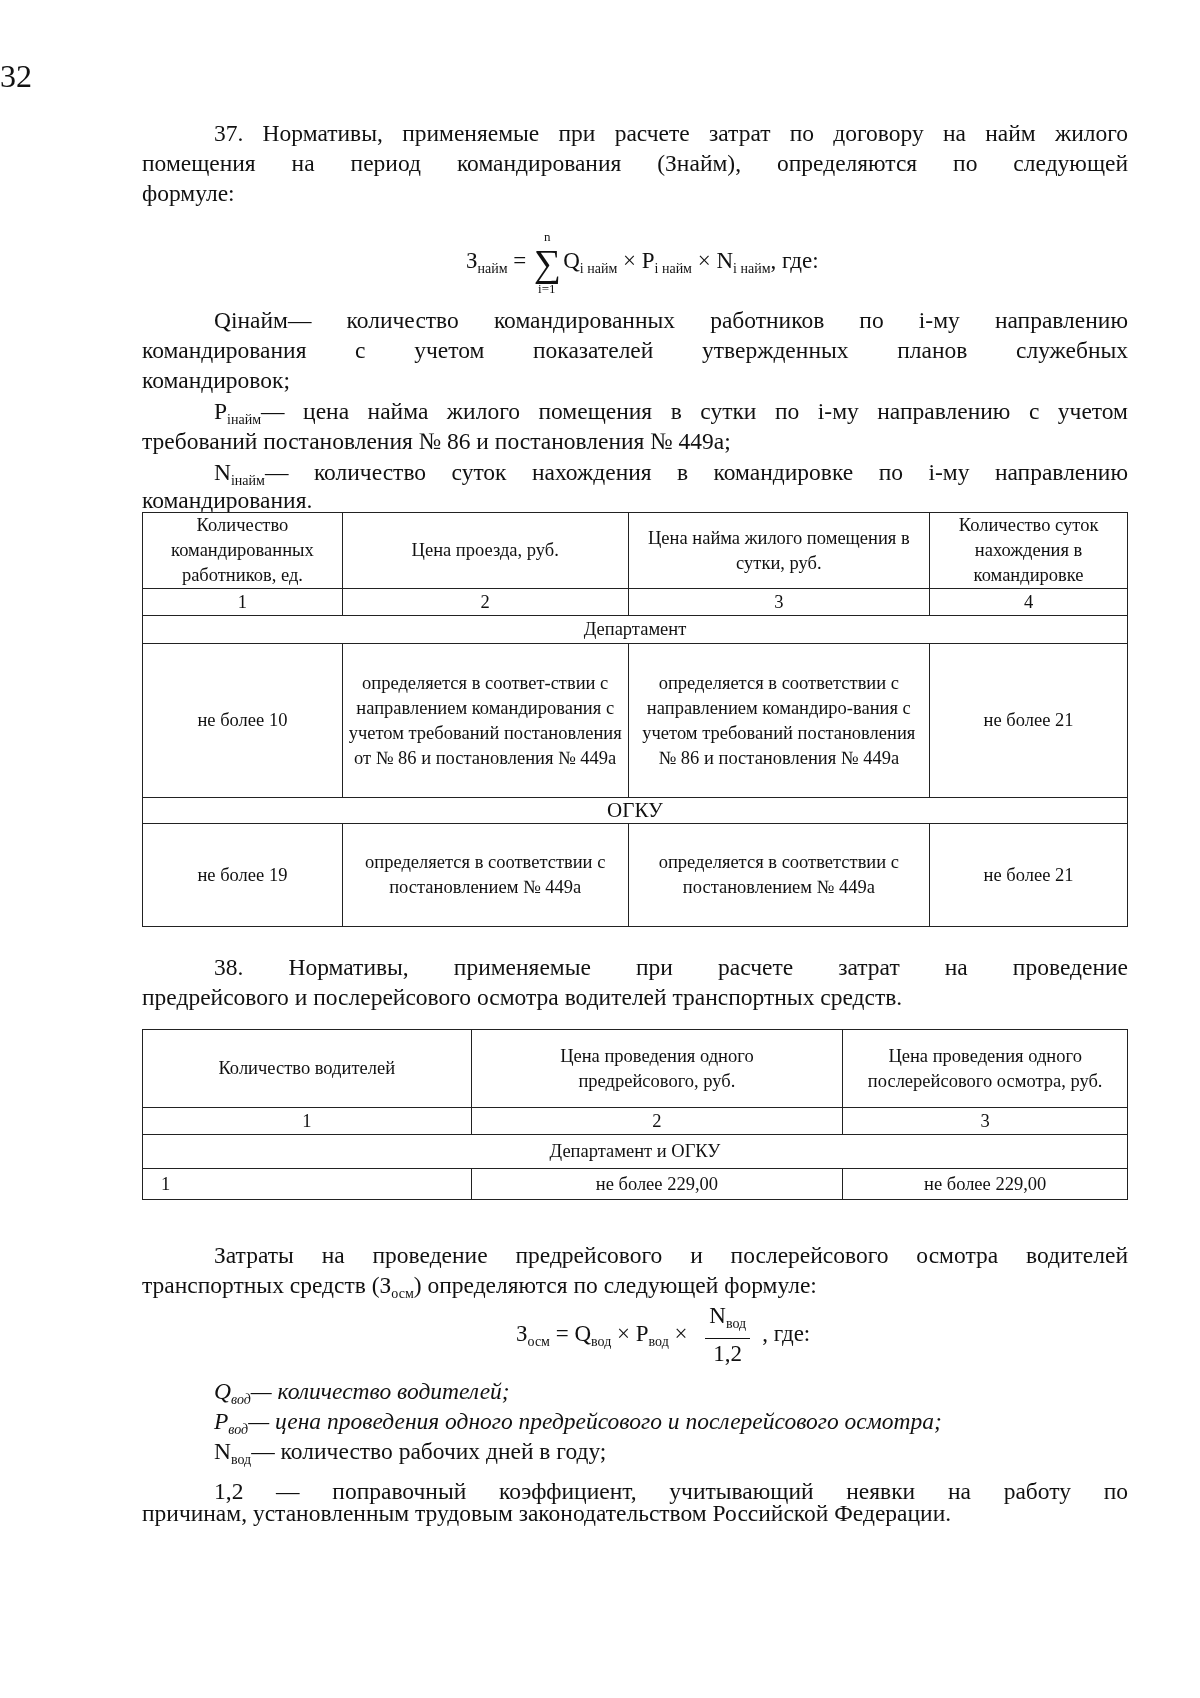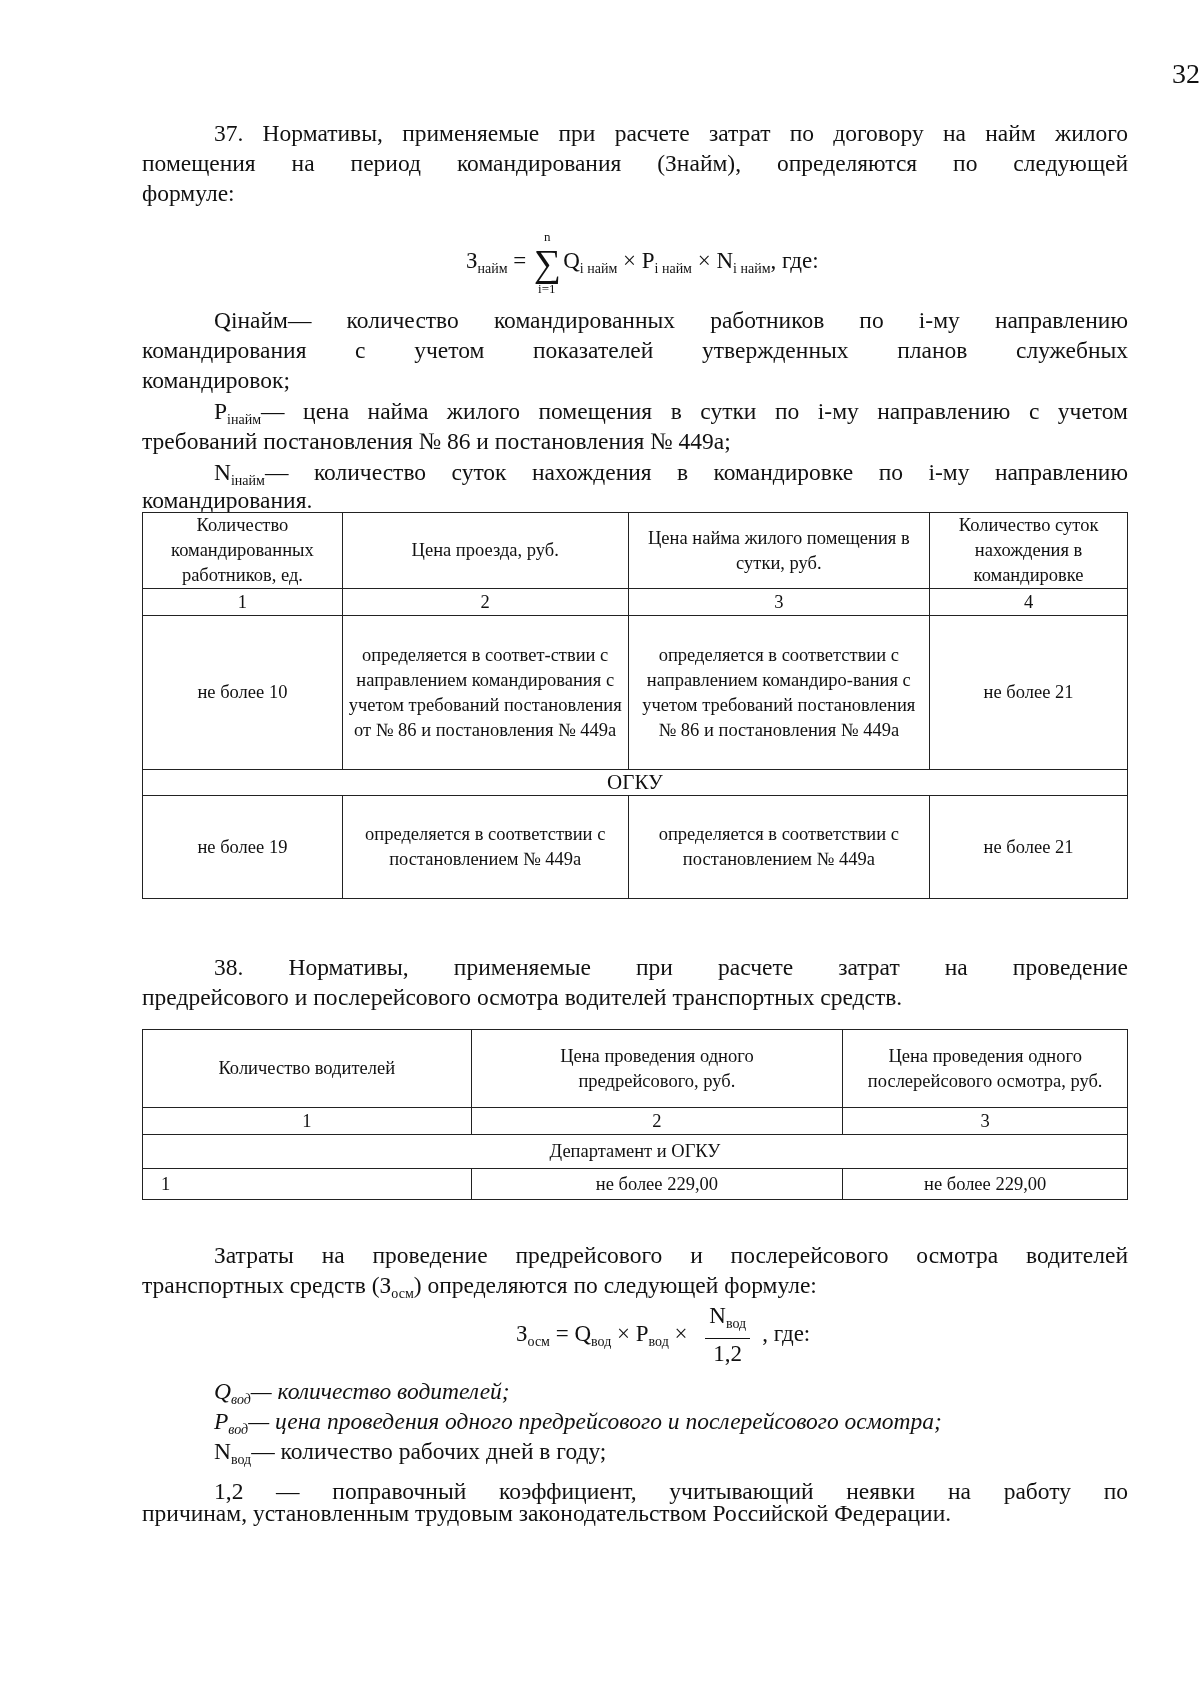--- a/index.html
+++ b/index.html
@@ -1,18 +1,18 @@
 <!DOCTYPE html>
 <html><head>
 <meta charset="utf-8">
 <style>
   html, body { margin: 0; padding: 0; background: #ffffff; }
   body { width: 1200px; height: 1698px; position: relative; overflow: hidden;
          font-family: "Liberation Serif", "DejaVu Serif", serif; color: #111; }
-  .page-num { position: absolute; left: 0; width: 1200px; top: 58px; text-align: right; font-size: 28px; }
+  .page-num { position: absolute; left: 0; width: 1200px; top: 58px; text-align: left; font-size: 32px; }
   .p { position: absolute; left: 142px; width: 986px; font-size: 23.5px; line-height: 30px; text-align: justify; text-align-last: left; }
   .p.indent { text-indent: 72px; }
   .j { text-align-last: justify; }
   .formula { position: absolute; font-size: 23px; white-space: nowrap; }
   .sub { font-size: 14px; vertical-align: -5px; }
   .sum { position: relative; display: inline-block; font-size: 38px; line-height: 20px; vertical-align: -8px; margin: 0 2px; }
   .sum .top { position: absolute; top: -26px; left: 10px; font-size: 13px; }
   .sum .bot { position: absolute; top: 26px; left: 4px; font-size: 13px; }
   .frac { display: inline-block; vertical-align: middle; text-align: center; margin: 0 12px; }
   .frac .num { display: block; border-bottom: 1.5px solid #111; padding: 0 4px; line-height: 28px; }
@@ -61,20 +61,23 @@
     <td>Количество командированных работников, ед.</td>
     <td>Цена проезда, руб.</td>
     <td>Цена найма жилого помещения в сутки, руб.</td>
     <td>Количество суток нахождения в командировке</td>
   </tr>
   <tr style="height:27px;">
     <td class="gray-top">1</td>
     <td class="gray-top">2</td>
     <td class="gray-top">3</td>
     <td class="gray-top">4</td>
+  </tr>
+  <tr style="height:28px;">
+    <td class="gray-top" colspan="4">Департамент</td>
   </tr>
   <tr style="height:154px;">
     <td>не более 10</td>
     <td>определяется в соответ-ствии с направлением командирования с учетом требований постановления от  № 86 и постановления № 449а</td>
     <td>определяется в соответствии с направлением командиро-вания с учетом требований постановления № 86 и постановления № 449а</td>
     <td>не более 21</td>
   </tr>
   <tr style="height:26px;">
     <td colspan="4" style="font-size:21px;">ОГКУ</td>
   </tr>

